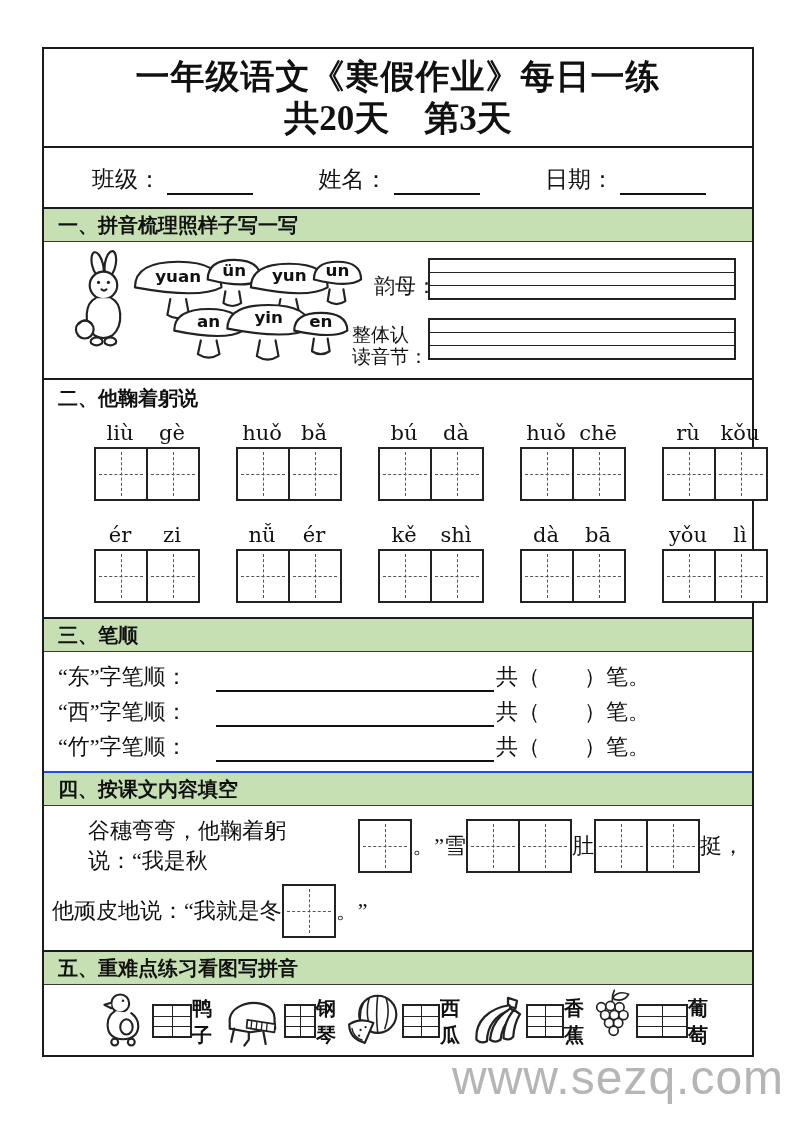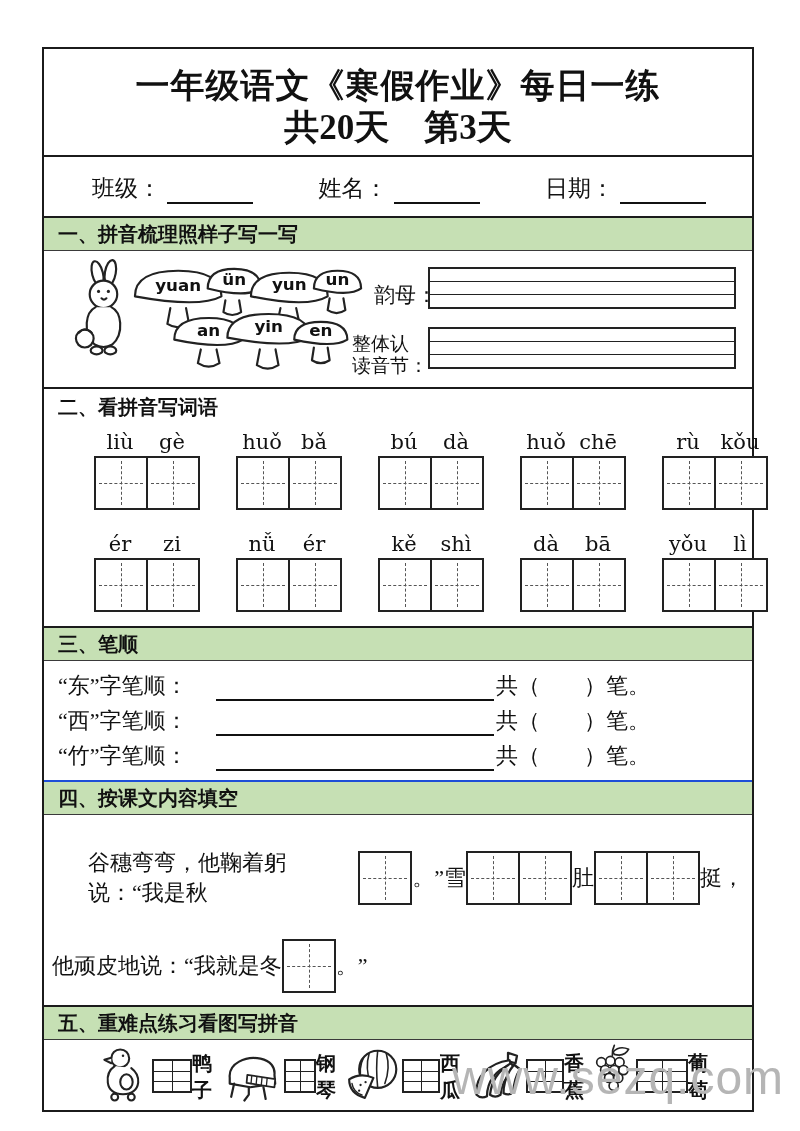--- a/index.html
+++ b/index.html
@@ -6,21 +6,21 @@
   body {
     width:800px; height:1131px; background:#ffffff; position:relative;
     font-family:"Liberation Serif","DejaVu Serif",serif; color:#111;
     overflow:hidden;
   }
   .page {
     position:absolute; left:42px; top:47px; width:712px;
     border:2px solid #1b1b1b; background:#fff; box-sizing:border-box;
   }
   
-  .title-box { border-bottom:2px solid #1b1b1b; text-align:center; padding:16px 0 6px; }
+  .title-box { border-bottom:2px solid #1b1b1b; text-align:center; padding:7px 0 6px; }
   .title-main { font-size:34px; font-weight:bold; letter-spacing:1px; line-height:42px; }
   .title-sub  { font-size:35px; font-weight:bold; line-height:42px; }
   
   .header-row {
     display:flex; justify-content:space-between; align-items:flex-end;
     border-bottom:2px solid #1b1b1b; padding:16px 46px 12px 48px;
   }
   .hfield { display:flex; align-items:flex-end; font-size:23px; }
   .hline  { display:inline-block; width:86px; height:22px; border-bottom:2px solid #111; margin-left:6px; }
   
@@ -50,21 +50,21 @@
   .cell + .cell { margin-left:-2px; }
   .cell::before { content:""; position:absolute; top:3px; bottom:3px; left:50%; border-left:1.5px dashed #555; }
   .cell::after  { content:""; position:absolute; left:3px; right:3px; top:50%; border-top:1.5px dashed #555; }
   
   .s3c { border-bottom:2px solid #1d4ed8; padding:5px 14px 9px; }
   .bs-line { display:flex; align-items:flex-end; font-size:22px; height:35px; }
   .bs-pre { width:158px; }
   .bs-ul { width:278px; border-bottom:2px solid #111; height:28px; margin-right:2px; }
   
   .s4c { border-bottom:2px solid #1b1b1b; padding:6px 8px 8px 8px; font-size:22px; }
-  .s4-line { display:flex; align-items:center; flex-wrap:nowrap;margin-top:23px; }
+  .s4-line { display:flex; align-items:center; flex-wrap:nowrap; }
   .s4-line1 { padding-left:36px; min-height:68px; }
   .s4-line2 { min-height:62px; }
   .s4-line .cell, .s4-line .tzg { flex:none; }
   
   .s5c { display:flex; justify-content:space-between; padding:6px 44px 6px 50px; }
   .s5col { display:flex; align-items:center; width:118px; }
   .pic { height:58px; display:flex; align-items:flex-end; justify-content:center; }
   .pgrid { position:relative; width:106px; height:34px; border:2px solid #222; margin-top:2px; background:#fff; box-sizing:border-box; }
   .pgrid .ph { position:absolute; left:0; right:0; border-top:1.4px solid #222; }
   .pgrid .ph.a { top:10px; } .pgrid .ph.b { top:20px; }
@@ -159,21 +159,21 @@
       <div class="fl a"></div>
         <div class="fl b"></div>
     </div>
     <div class="fourline grid2">
       <div class="fl a"></div>
         <div class="fl b"></div>
     </div>
   </div>
 
   <div class="s2">
-    <div class="s2-title">二、看拼音写词语</div>
+    <div class="s2-title">二、他鞠着躬说</div>
 
     <div class="wrow">
       <div>
         <div class="pinyin">
             <span>liù</span>
             <span>gè</span>
           </div>
         <div class="tzg">
             <div class="cell"></div>
             <div class="cell"></div>

